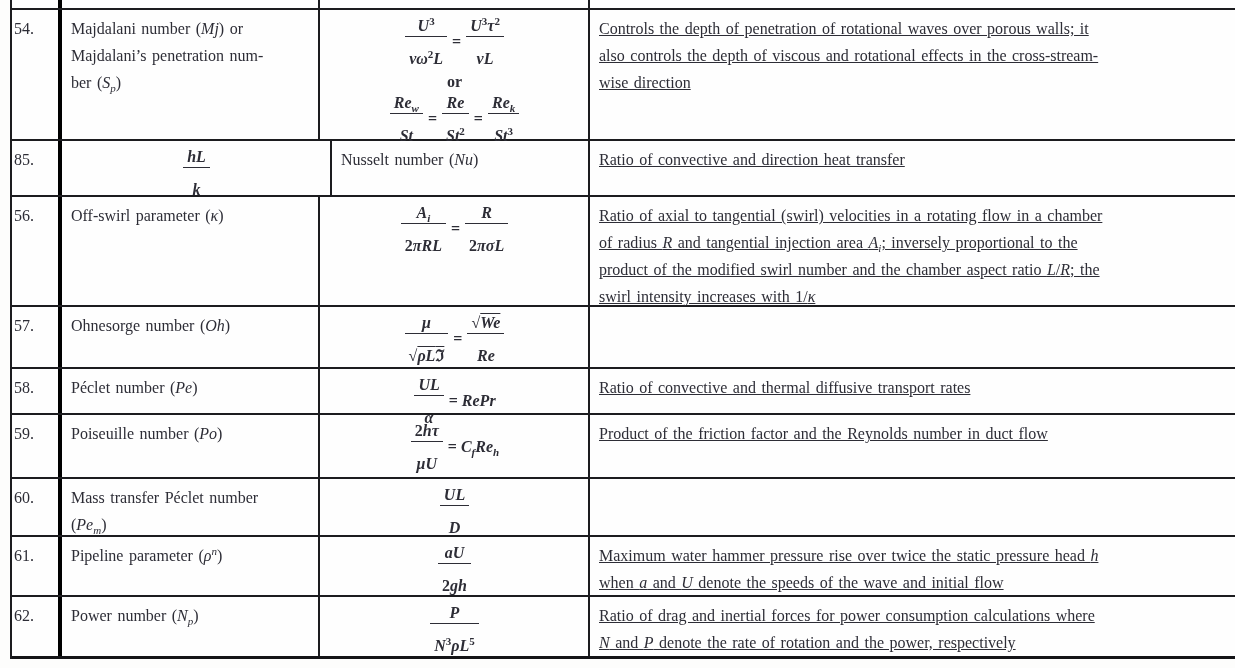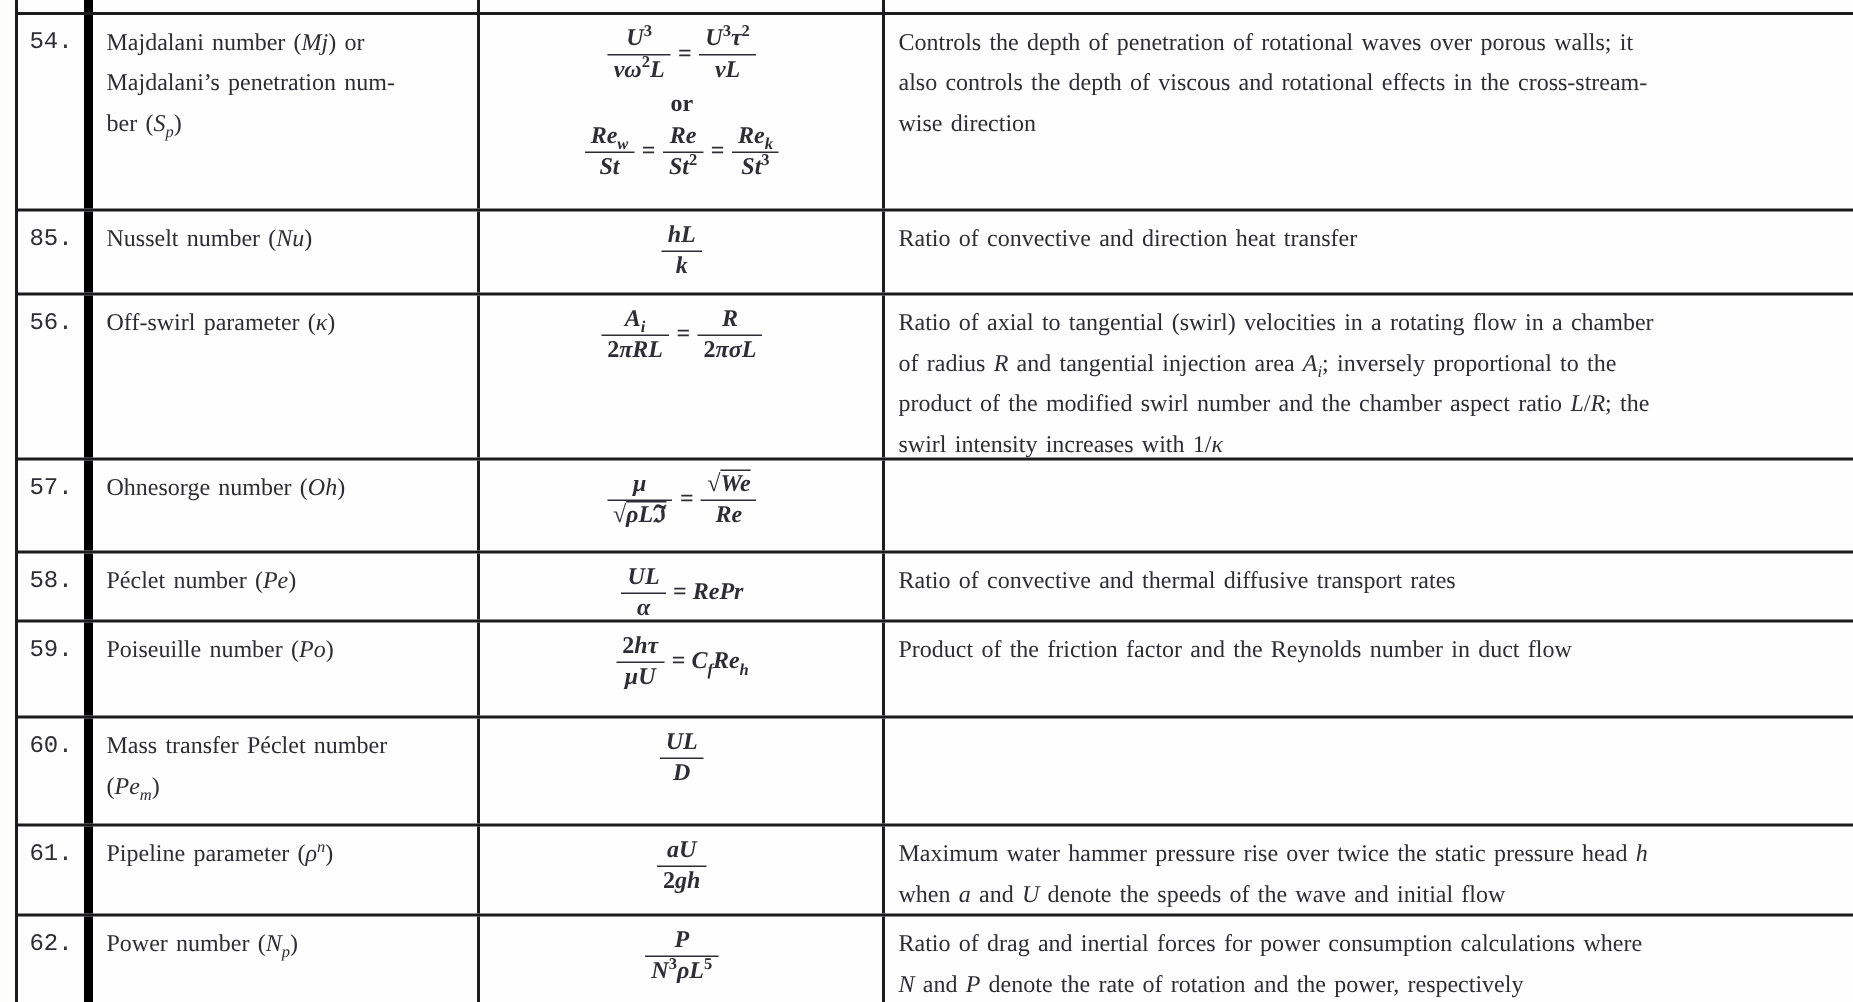--- a/index.html
+++ b/index.html
@@ -22,30 +22,30 @@
     box-sizing:border-box;
   }
   .trow.last{border-bottom:3px solid #141417;}
   .cell{
     box-sizing:border-box;
     padding:5px 8px 4px 9px;
     font-size:16px;
     line-height:27px;
     word-spacing:1.5px;
   }
-  .c1{width:50px;border-right:6px solid #000000;text-align:center;padding-left:2px;padding-right:2px;font-family:Liberation Mono, monospace;}
+  .c1{width:50px;border-right:4px solid #000000;text-align:left;padding-left:2px;padding-right:2px;}
   .c2{width:258px;border-right:2px solid #1c1c1f;}
   .c3{width:270px;border-right:2px solid #1c1c1f;text-align:center;padding-top:7px;font-weight:bold;}
-  .c4{flex:1;}
+  .c4{flex:1;text-decoration:underline;}
   
   .c3 i, .frac i{font-family:"Liberation Serif", serif;}
   .fline{text-align:center;line-height:normal;margin:0 0 3px 0;word-spacing:normal;}
   .frac{display:inline-block;vertical-align:middle;text-align:center;padding:0 1px;line-height:1.15;}
   .fn{display:block;padding:0 4px 1px 4px;}
-  .fd{display:block;border-top:1.5px solid #2d2d36;padding:1px 4px 0 4px;}
+  .fd{display:block;border-top:1.5px solid #2d2d36;padding:13px 4px 0 4px;}
   sup,sub{font-size:11px;line-height:0;}
   .ov{text-decoration:overline;}
   .orword{display:inline-block;margin:2px 0 1px 0;line-height:16px;}
   .sliver{height:10px;}
   .sliver .cell{padding:0;}
 </style>
 </head>
 <body>
 
 <div class="table-wrap">
@@ -63,24 +63,24 @@
     <div class="cell c3">
         <div class="fline"><span class="frac"><span class="fn"><i>U</i><sup>3</sup></span><span class="fd"><i>νω</i><sup>2</sup><i>L</i></span></span> = <span class="frac"><span class="fn"><i>U</i><sup>3</sup><i>τ</i><sup>2</sup></span><span class="fd"><i>νL</i></span></span></div>
         <div class="fline"><span class="orword">or</span></div>
         <div class="fline"><span class="frac"><span class="fn"><i>Re</i><sub><i>w</i></sub></span><span class="fd"><i>St</i></span></span> = <span class="frac"><span class="fn"><i>Re</i></span><span class="fd"><i>St</i><sup>2</sup></span></span> = <span class="frac"><span class="fn"><i>Re</i><sub><i>k</i></sub></span><span class="fd"><i>St</i><sup>3</sup></span></span></div>
       </div>
     <div class="cell c4">Controls the depth of penetration of rotational waves over porous walls; it<br>also controls the depth of viscous and rotational effects in the cross-stream-<br>wise direction</div>
   </div>
 
   <div class="trow" style="height:56px">
     <div class="cell c1">85.</div>
-    <div class="cell c2">Nusselt number (<i>Nu</i>)</div>
     <div class="cell c3">
         <div class="fline"><span class="frac"><span class="fn"><i>hL</i></span><span class="fd"><i>k</i></span></span></div>
       </div>
+    <div class="cell c2">Nusselt number (<i>Nu</i>)</div>
     <div class="cell c4">Ratio of convective and direction heat transfer</div>
   </div>
 
   <div class="trow" style="height:110px">
     <div class="cell c1">56.</div>
     <div class="cell c2">Off-swirl parameter (<i>κ</i>)</div>
     <div class="cell c3">
         <div class="fline"><span class="frac"><span class="fn"><i>A</i><sub><i>i</i></sub></span><span class="fd">2<i>πRL</i></span></span> = <span class="frac"><span class="fn"><i>R</i></span><span class="fd">2<i>πσL</i></span></span></div>
       </div>
     <div class="cell c4">Ratio of axial to tangential (swirl) velocities in a rotating flow in a chamber<br>of radius <i>R</i> and tangential injection area <i>A</i><sub><i>i</i></sub>; inversely proportional to the<br>product of the modified swirl number and the chamber aspect ratio <i>L</i>/<i>R</i>; the<br>swirl intensity increases with 1/<i>κ</i></div>
@@ -105,21 +105,21 @@
 
   <div class="trow" style="height:64px">
     <div class="cell c1">59.</div>
     <div class="cell c2">Poiseuille number (<i>Po</i>)</div>
     <div class="cell c3">
         <div class="fline"><span class="frac"><span class="fn">2<i>hτ</i></span><span class="fd"><i>μU</i></span></span> = <i>C</i><sub><i>f</i></sub><i>Re</i><sub><i>h</i></sub></div>
       </div>
     <div class="cell c4">Product of the friction factor and the Reynolds number in duct flow</div>
   </div>
 
-  <div class="trow" style="height:72px">
+  <div class="trow" style="height:58px">
     <div class="cell c1">60.</div>
     <div class="cell c2">Mass transfer Péclet number<br>(<i>Pe</i><sub><i>m</i></sub>)</div>
     <div class="cell c3">
         <div class="fline"><span class="frac"><span class="fn"><i>UL</i></span><span class="fd"><i>D</i></span></span></div>
       </div>
   </div>
 
   <div class="trow" style="height:60px">
     <div class="cell c1">61.</div>
     <div class="cell c2">Pipeline parameter (<i>ρ</i><sup><i>n</i></sup>)</div>

